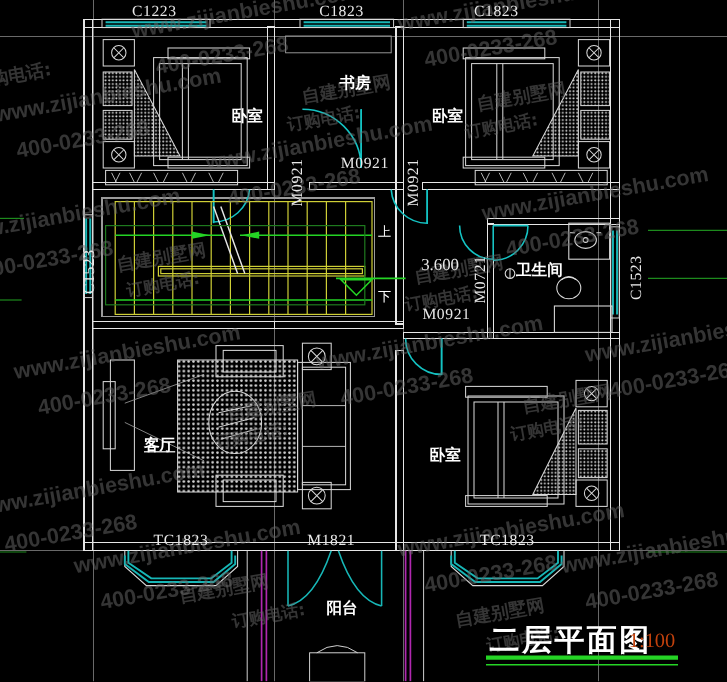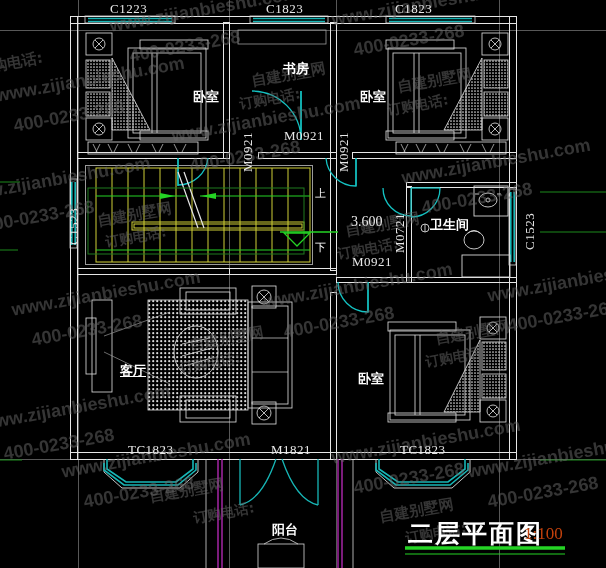--- a/index.html
+++ b/index.html
@@ -431,32 +431,32 @@
   <div class="lbl code" style="left:395px;top:1px;">C1823</div>
 
   <div class="lbl code vert" style="left:66px;top:245px;">C1523</div>
   <div class="lbl code vert" style="left:522px;top:250px;">C1523</div>
 
   <div class="lbl code vert" style="left:240px;top:172px;">M0921</div>
   <div class="lbl code" style="left:284px;top:128px;">M0921</div>
   <div class="lbl code vert" style="left:336px;top:172px;">M0921</div>
   <div class="lbl code vert" style="left:392px;top:253px;">M0721</div>
   <div class="lbl code" style="left:352px;top:254px;">M0921</div>
-  <div class="lbl code" style="left:271px;top:442px;text-align:right;">M1821</div>
+  <div class="lbl code" style="left:256px;top:442px;text-align:right;">M1821</div>
 
   <div class="lbl code" style="left:128px;top:442px;">TC1823</div>
   <div class="lbl code" style="left:400px;top:442px;">TC1823</div>
 
   <div class="lbl room" style="left:193px;top:88px;">卧室</div>
   <div class="lbl room" style="left:283px;top:60px;">书房</div>
   <div class="lbl room" style="left:360px;top:88px;">卧室</div>
   <div class="lbl room" style="left:430px;top:216px;">卫生间</div>
   <div class="lbl room" style="left:120px;top:362px;text-decoration:underline;">客厅</div>
   <div class="lbl room" style="left:358px;top:370px;">卧室</div>
-  <div class="lbl room" style="left:272px;top:521px;">阳台</div>
+  <div class="lbl room" style="left:272px;top:498px;">阳台</div>
 
   <div class="lbl elev" style="left:307px;top:214px;margin-left:44px;">3.600</div>
 
   <div class="lbl mini" style="left:315px;top:186px;">上</div>
   <div class="lbl mini" style="left:315px;top:240px;">下</div>
 
   <div class="lbl title" style="left:408px;top:517px;">二层平面图</div>
   <div class="lbl scale" style="left:524px;top:524px;">1:100</div>
 
 </div>

